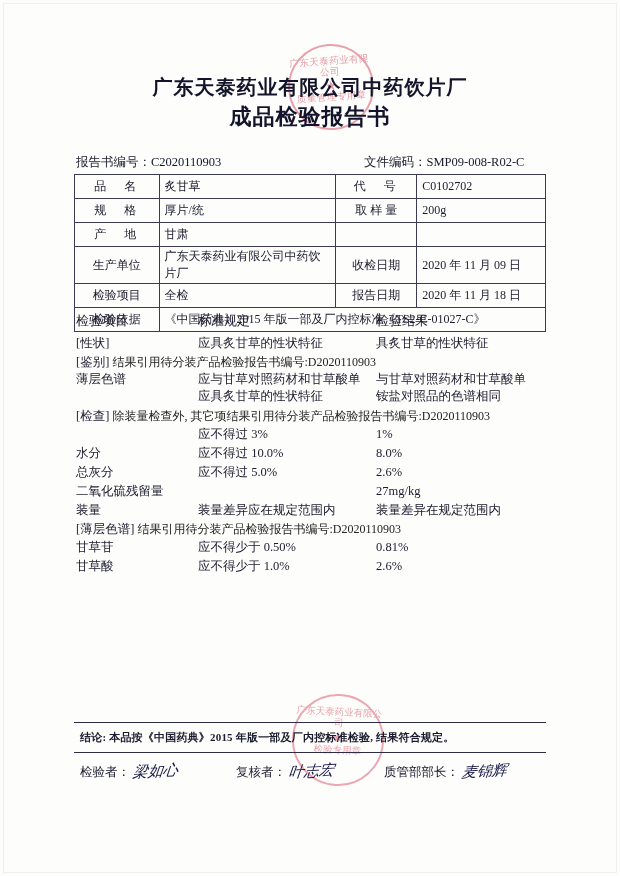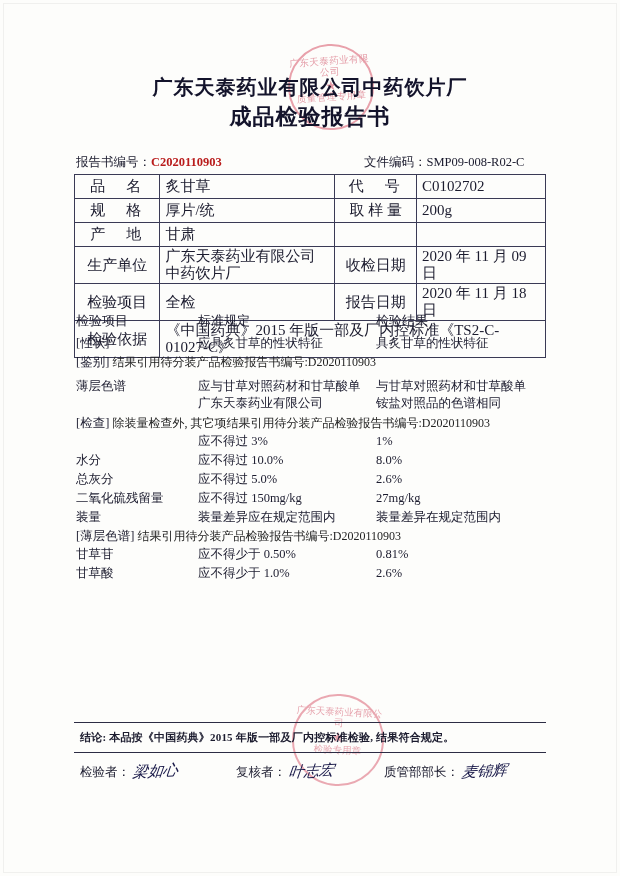--- a/index.html
+++ b/index.html
@@ -76,28 +76,28 @@
   }
   .meta-row {
     position: absolute;
     top: 154px;
     left: 76px;
     width: 468px;
     font-size: 12.5px;
   }
   .meta-row .m-left { position: absolute; left: 0; top: 0; }
   .meta-row .m-right { position: absolute; left: 288px; top: 0; }
-  .val-blue { color: #b91c1c; font-weight: bold; }
+  .val-blue { color: #0f172a; font-weight: normal; }
   
   table.info {
     position: absolute;
     left: 74px; top: 174px;
     width: 472px;
     border-collapse: collapse;
-    font-size: 15px;
+    font-size: 12px;
   }
   table.info td {
     border: 1px solid #3a3a55;
     height: 21px;
     padding: 1px 5px;
     vertical-align: middle;
     line-height: 17px;
   }
   td.lbl {
     width: 76px;
@@ -129,21 +129,21 @@
     font-size: 13px;
   }
   .col-a { position: absolute; left: 0; width: 116px; }
   .col-b { position: absolute; left: 122px; width: 178px; }
   .col-c { position: absolute; left: 300px; width: 160px; }
   .res-line {
     position: relative;
     min-height: 19px;
     line-height: 19px;
   }
-  .res-line.tall { min-height: 36px; margin-top: 7px; }
+  .res-line.tall { min-height: 36px; }
   .note-line {
     position: relative;
     line-height: 17px;
     font-size: 12.5px;
     margin-top: 1px;
   }
   .note-small {
     font-size: 12px;
     color: #222;
   }
@@ -287,21 +287,21 @@
     </div>
 
     <div class="note-line">
       <span>[鉴别]</span>
       <span class="note-small">结果引用待分装产品检验报告书编号:D2020110903</span>
     </div>
 
     <div class="res-line tall twoline">
       <span class="col-a">薄层色谱</span>
       <span class="col-b" style="white-space: pre-line;">应与甘草对照药材和甘草酸单
-广东天泰药业有限公司</span>
+应具炙甘草的性状特征</span>
       <span class="col-c" style="white-space: pre-line;">与甘草对照药材和甘草酸单
 铵盐对照品的色谱相同</span>
     </div>
 
     <div class="note-line">
       <span>[检查]</span>
       <span class="note-small">除装量检查外, 其它项结果引用待分装产品检验报告书编号:D2020110903</span>
     </div>
 
     <div class="res-line">
@@ -313,21 +313,20 @@
       <span class="col-b">应不得过 10.0%</span>
       <span class="col-c">8.0%</span>
     </div>
     <div class="res-line">
       <span class="col-a">总灰分</span>
       <span class="col-b">应不得过 5.0%</span>
       <span class="col-c">2.6%</span>
     </div>
     <div class="res-line">
       <span class="col-a">二氧化硫残留量</span>
-      <span class="col-b">应不得过 150mg/kg</span>
       <span class="col-c">27mg/kg</span>
     </div>
     <div class="res-line">
       <span class="col-a">装量</span>
       <span class="col-b">装量差异应在规定范围内</span>
       <span class="col-c">装量差异在规定范围内</span>
     </div>
 
     <div class="note-line">
       <span>[薄层色谱]</span>

